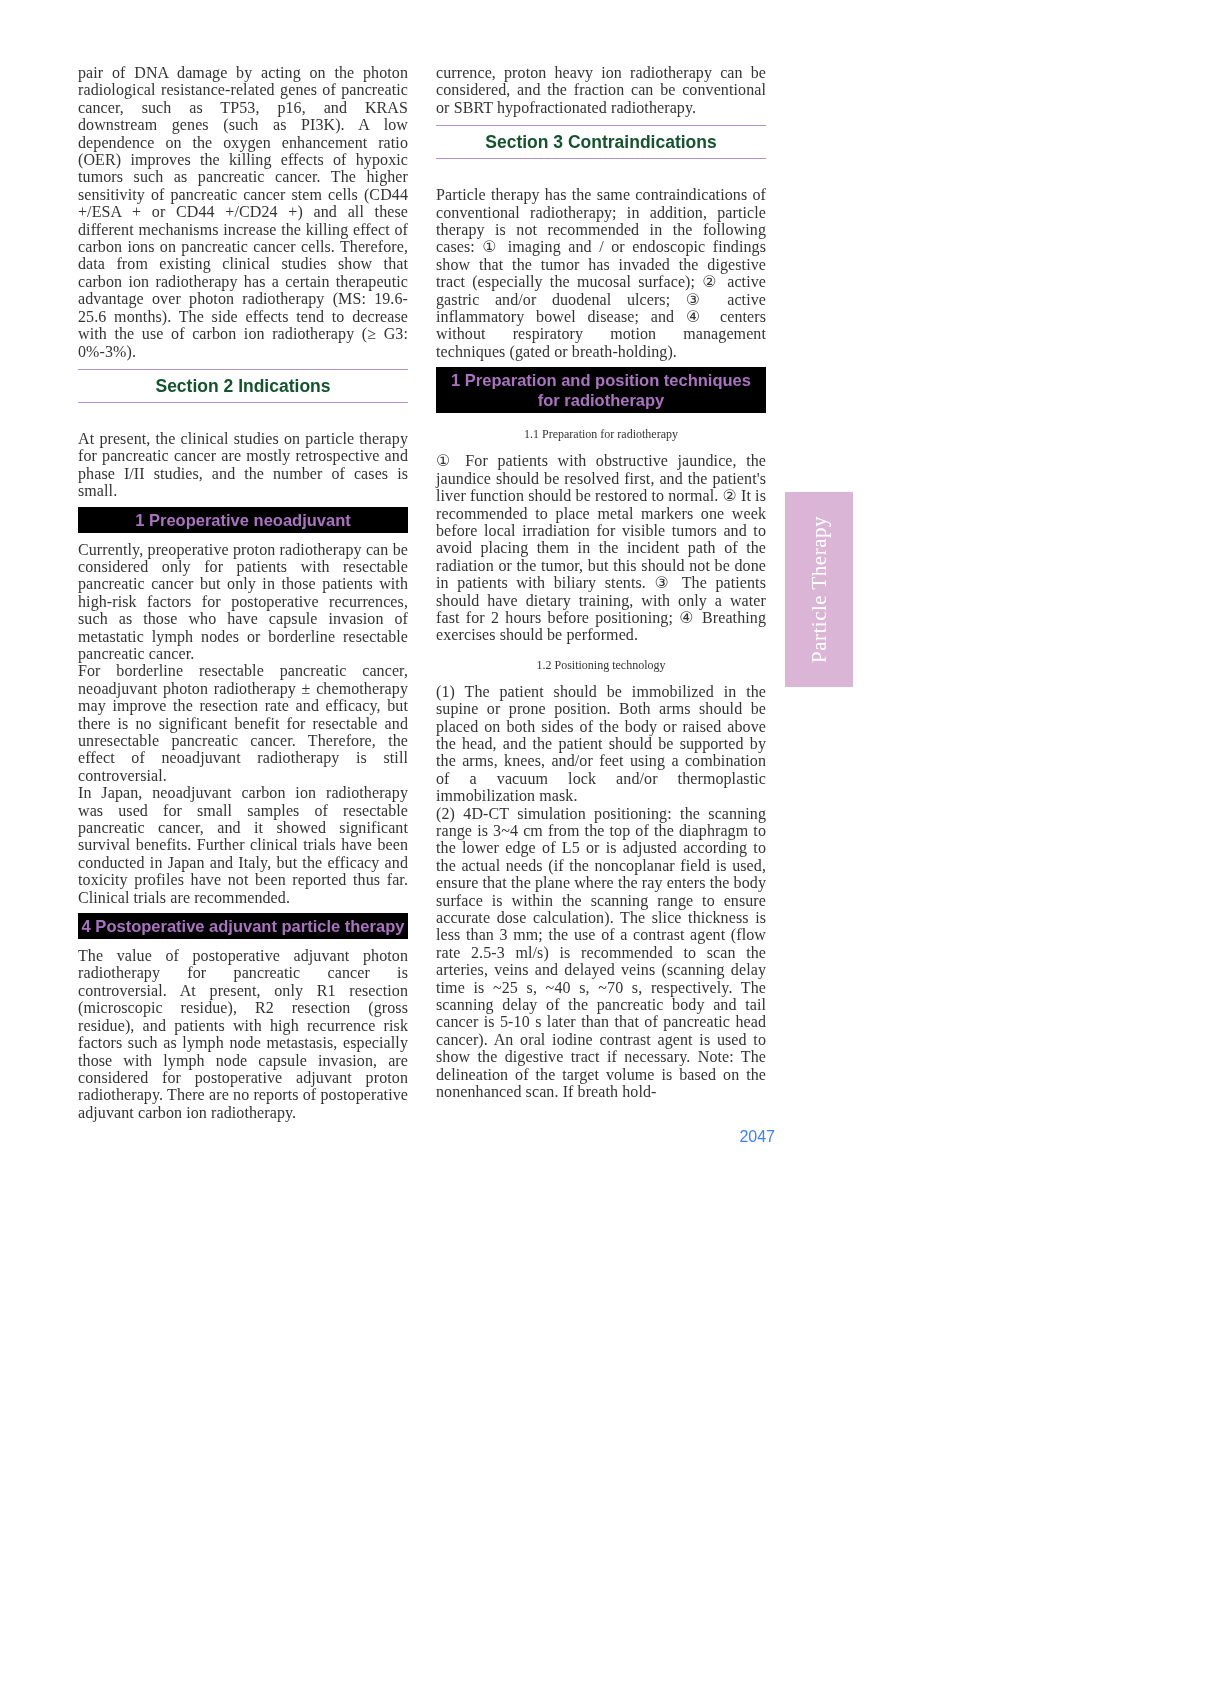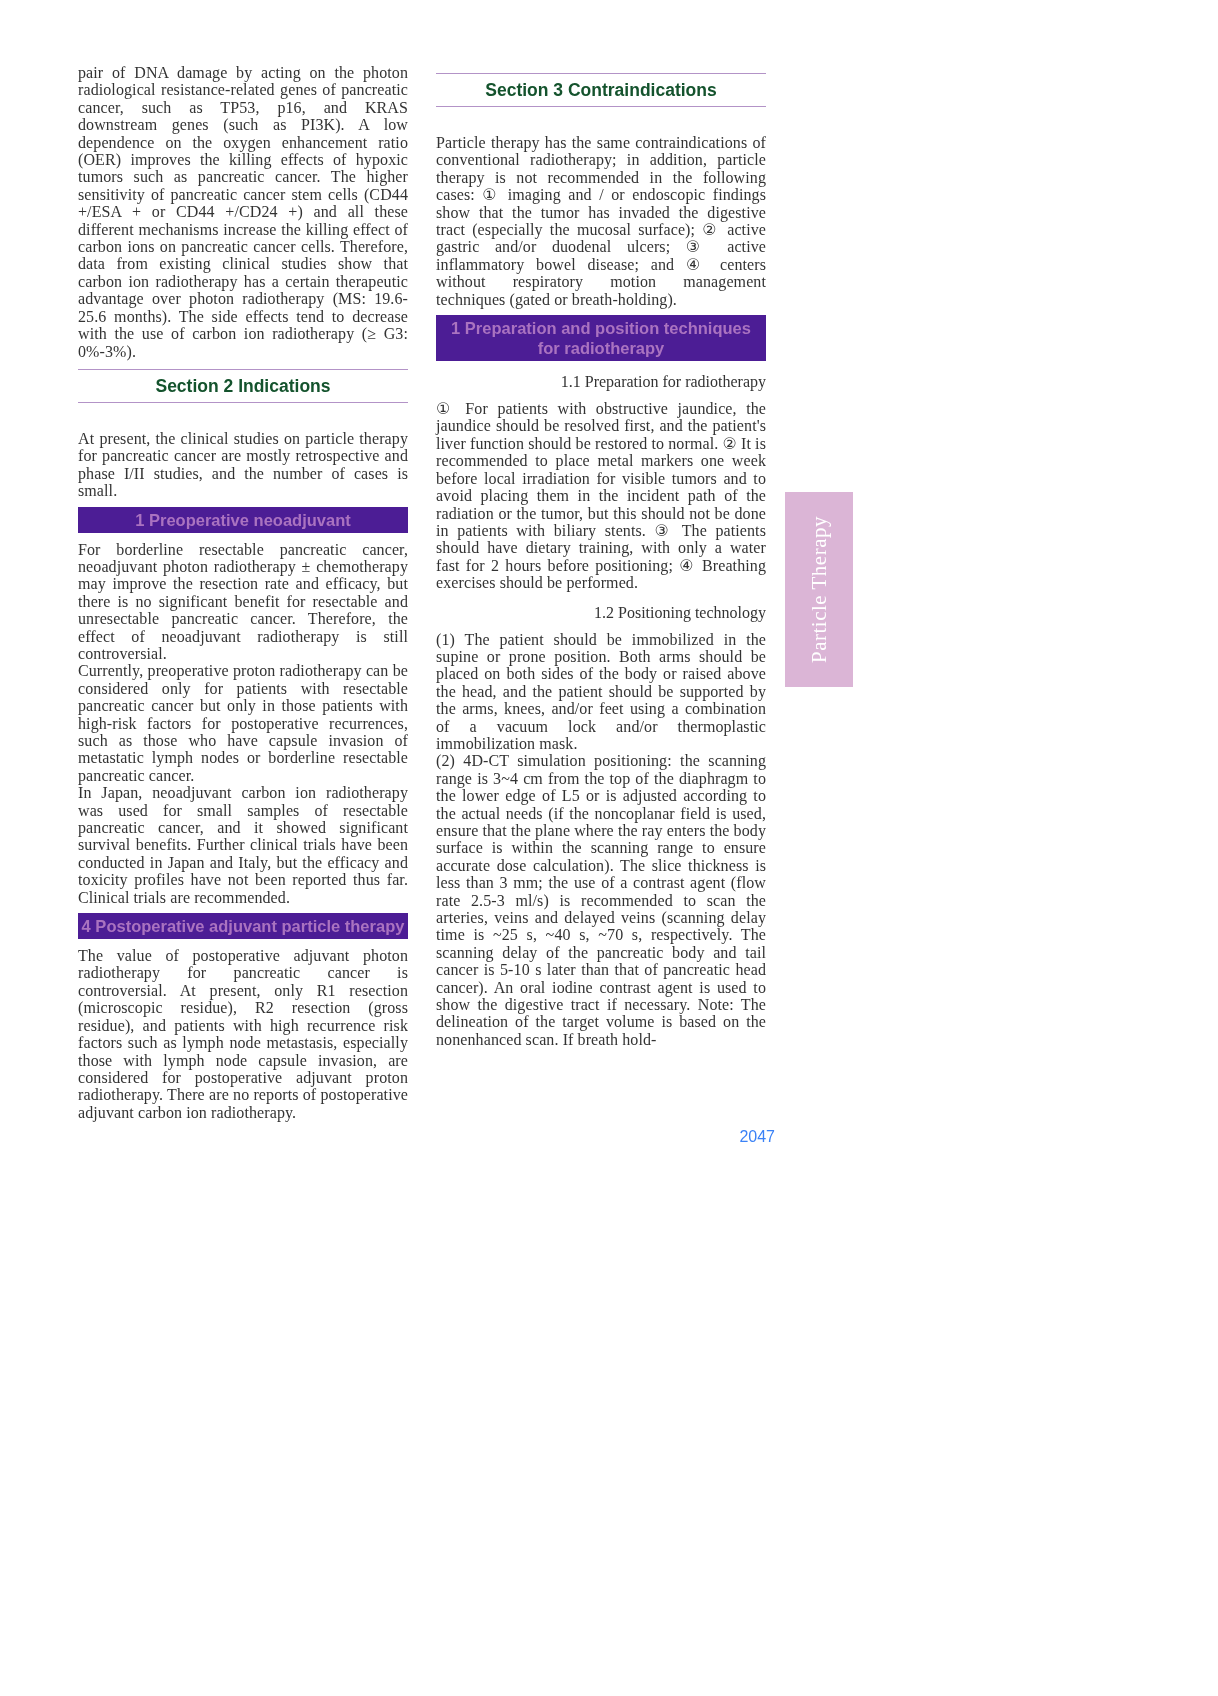--- a/index.html
+++ b/index.html
@@ -19,24 +19,24 @@
   }
   .section-head{
     font-family:"Liberation Sans","DejaVu Sans",sans-serif;
     font-weight:bold;font-size:17.5px;line-height:20px;color:#14532d;
     text-align:center;border-top:1.5px solid #b393c7;border-bottom:1.5px solid #b393c7;
     padding:6px 2px;margin:9px 0 27px 0;
   }
   .sub-head{
     font-family:"Liberation Sans","DejaVu Sans",sans-serif;
     font-weight:bold;font-size:16.5px;line-height:20px;color:#aa73c0;
-    background:#4c1d95;text-align:center;padding:3px 2px;margin:7px 0 8px 0;
+    background:#000000;text-align:center;padding:3px 2px;margin:7px 0 8px 0;
   }
   .subsub-head{
-    font-size:16px;line-height:18px;color:#333333;text-align:right;
+    font-size:12px;line-height:18px;color:#333333;text-align:center;
     margin:12px 0 9px 0;font-family:"Liberation Serif","DejaVu Serif",serif;
   }
   .side-tab{
     position:absolute;left:785px;top:492px;width:68px;height:195px;
     background:#dbb5d6;display:flex;align-items:center;justify-content:center;
   }
   .side-tab span{
     transform:rotate(-90deg);white-space:nowrap;color:#ffffff;
     font-family:"Liberation Serif","DejaVu Serif",serif;font-size:21px;letter-spacing:0.5px;
   }
@@ -48,28 +48,29 @@
 </head>
 <body>
 
 <div class="page-content">
 
   <div class="col">
     <p>pair of DNA damage by acting on the photon radiological resistance-related genes of pancreatic cancer, such as TP53, p16, and KRAS downstream genes (such as PI3K). A low dependence on the oxygen enhancement ratio (OER) improves the killing effects of hypoxic tumors such as pancreatic cancer. The higher sensitivity of pancreatic cancer stem cells (CD44 +/ESA + or CD44 +/CD24 +) and all these different mechanisms increase the killing effect of carbon ions on pancreatic cancer cells. Therefore, data from existing clinical studies show that carbon ion radiotherapy has a certain therapeutic advantage over photon radiotherapy (MS: 19.6-25.6 months). The side effects tend to decrease with the use of carbon ion radiotherapy (≥ G3: 0%-3%).</p>
     <div class="section-head">Section 2 Indications</div>
     <p>At present, the clinical studies on particle therapy for pancreatic cancer are mostly retrospective and phase I/II studies, and the number of cases is small.</p>
     <div class="sub-head">1 Preoperative neoadjuvant</div>
+    <p>Currently, preoperative proton radiotherapy can be considered only for patients with resectable pancreatic cancer but only in those patients with high-risk factors for postoperative recurrences, such as those who have capsule invasion of metastatic lymph nodes or borderline resectable pancreatic cancer.</p>
     <p>For borderline resectable pancreatic cancer, neoadjuvant photon radiotherapy ± chemotherapy may improve the resection rate and efficacy, but there is no significant benefit for resectable and unresectable pancreatic cancer. Therefore, the effect of neoadjuvant radiotherapy is still controversial.</p>
-    <p>Currently, preoperative proton radiotherapy can be considered only for patients with resectable pancreatic cancer but only in those patients with high-risk factors for postoperative recurrences, such as those who have capsule invasion of metastatic lymph nodes or borderline resectable pancreatic cancer.</p>
     <p>In Japan, neoadjuvant carbon ion radiotherapy was used for small samples of resectable pancreatic cancer, and it showed significant survival benefits. Further clinical trials have been conducted in Japan and Italy, but the efficacy and toxicity profiles have not been reported thus far. Clinical trials are recommended.</p>
     <div class="sub-head">4 Postoperative adjuvant particle therapy</div>
     <p>The value of postoperative adjuvant photon radiotherapy for pancreatic cancer is controversial. At present, only R1 resection (microscopic residue), R2 resection (gross residue), and patients with high recurrence risk factors such as lymph node metastasis, especially those with lymph node capsule invasion, are considered for postoperative adjuvant proton radiotherapy. There are no reports of postoperative adjuvant carbon ion radiotherapy.</p>
   </div>
 
   <div class="col">
+    <p>currence, proton heavy ion radiotherapy can be considered, and the fraction can be conventional or SBRT hypofractionated radiotherapy.</p>
     <div class="section-head">Section 3 Contraindications</div>
     <p>Particle therapy has the same contraindications of conventional radiotherapy; in addition, particle therapy is not recommended in the following cases: ① imaging and / or endoscopic findings show that the tumor has invaded the digestive tract (especially the mucosal surface); ② active gastric and/or duodenal ulcers; ③ active inflammatory bowel disease; and ④ centers without respiratory motion management techniques (gated or breath-holding).</p>
     <div class="sub-head">1 Preparation and position techniques for radiotherapy</div>
     <div class="subsub-head">1.1 Preparation for radiotherapy</div>
     <p>① For patients with obstructive jaundice, the jaundice should be resolved first, and the patient's liver function should be restored to normal. ② It is recommended to place metal markers one week before local irradiation for visible tumors and to avoid placing them in the incident path of the radiation or the tumor, but this should not be done in patients with biliary stents. ③ The patients should have dietary training, with only a water fast for 2 hours before positioning; ④ Breathing exercises should be performed.</p>
     <div class="subsub-head">1.2 Positioning technology</div>
     <p>(1) The patient should be immobilized in the supine or prone position. Both arms should be placed on both sides of the body or raised above the head, and the patient should be supported by the arms, knees, and/or feet using a combination of a vacuum lock and/or thermoplastic immobilization mask.</p>
     <p>(2) 4D-CT simulation positioning: the scanning range is 3~4 cm from the top of the diaphragm to the lower edge of L5 or is adjusted according to the actual needs (if the noncoplanar field is used, ensure that the plane where the ray enters the body surface is within the scanning range to ensure accurate dose calculation). The slice thickness is less than 3 mm; the use of a contrast agent (flow rate 2.5-3 ml/s) is recommended to scan the arteries, veins and delayed veins (scanning delay time is ~25 s, ~40 s, ~70 s, respectively. The scanning delay of the pancreatic body and tail cancer is 5-10 s later than that of pancreatic head cancer). An oral iodine contrast agent is used to show the digestive tract if necessary. Note: The delineation of the target volume is based on the nonenhanced scan. If breath hold-</p>
   </div>
 

